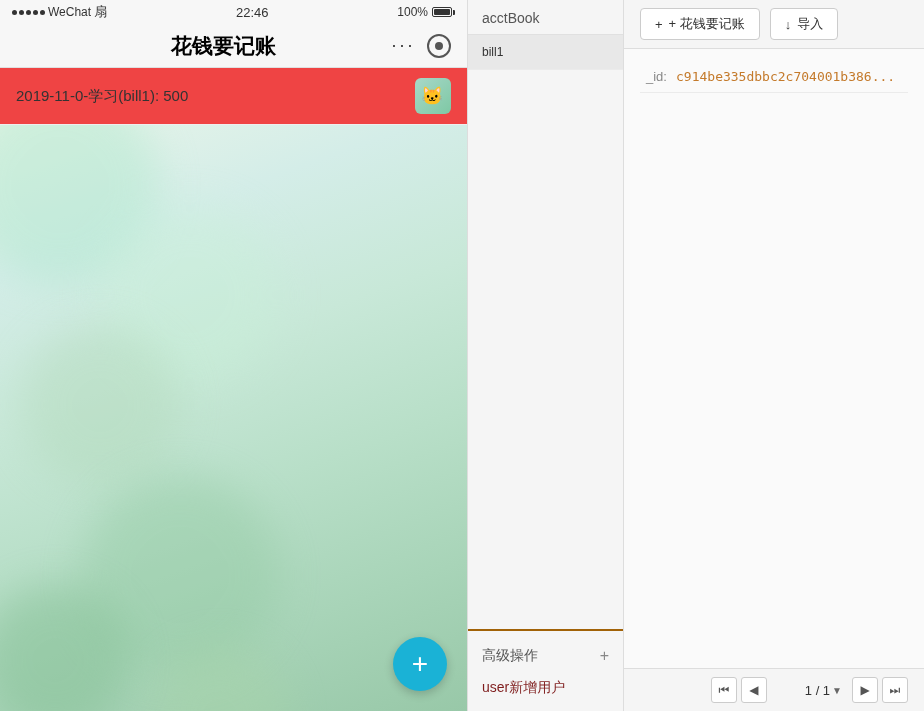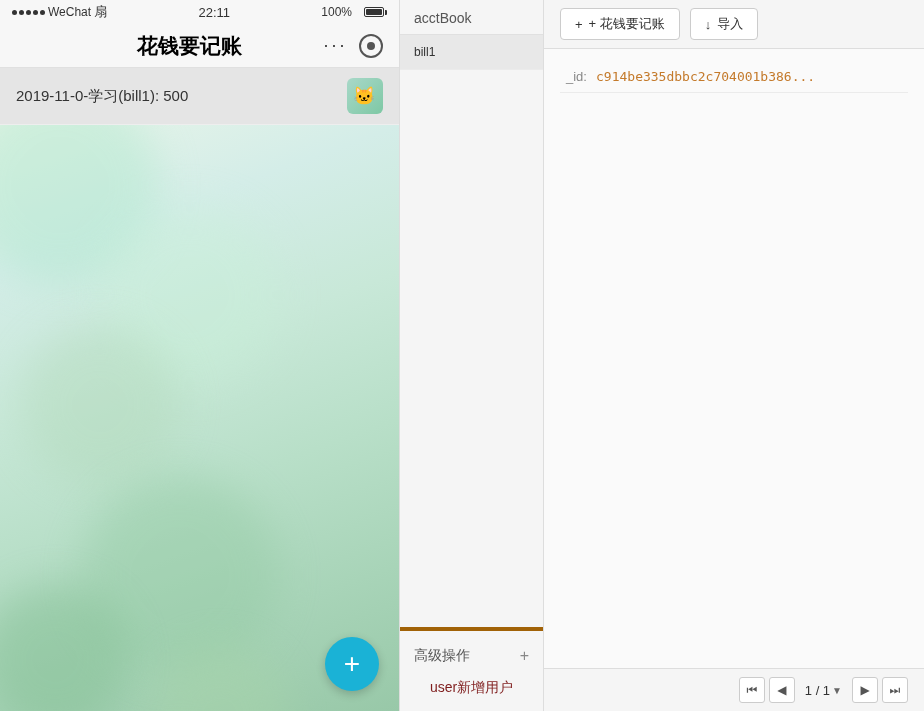--- a/index.html
+++ b/index.html
@@ -7,21 +7,21 @@
       font-family: -apple-system, BlinkMacSystemFont, "PingFang SC", "Microsoft YaHei", sans-serif;
       display: flex;
       width: 924px;
       height: 711px;
       overflow: hidden;
       background: #f0f0f0;
     }
 
     
     .phone-panel {
-      width: 400px;
+      width: 468px;
       height: 711px;
       background: #fff;
       display: flex;
       flex-direction: column;
       border-right: 1px solid #ddd;
       position: relative;
     }
 
     .status-bar {
       background: #f7f7f7;
@@ -53,21 +53,21 @@
     }
 
     .status-center {
       font-size: 13px;
       font-weight: 500;
     }
 
     .status-right {
       display: flex;
       align-items: center;
-      gap: 12px;
+      gap: 4px;
       font-size: 12px;
     }
 
     .battery-icon {
       display: inline-flex;
       align-items: center;
       gap: 1px;
     }
 
     .battery-body {
@@ -139,21 +139,21 @@
       height: 8px;
       background: #555;
       border-radius: 50%;
     }
 
     
     .entry-row {
       display: flex;
       align-items: center;
       padding: 10px 16px;
-      background: #e5e5e5;
+      background: #ef4444;
       border-bottom: 1px solid #eee;
       gap: 8px;
     }
 
     .entry-text {
       font-size: 15px;
       color: #333;
       flex: 1;
     }
 
@@ -199,21 +199,21 @@
       justify-content: center;
       color: white;
       font-size: 28px;
       cursor: pointer;
       box-shadow: 0 3px 10px rgba(0,0,0,0.2);
       z-index: 10;
     }
 
     
     .acctbook-panel {
-      width: 144px;
+      width: 156px;
       height: 711px;
       background: #f5f5f5;
       border-right: 1px solid #ddd;
       display: flex;
       flex-direction: column;
     }
 
     .acctbook-header {
       padding: 10px 14px 8px;
       font-size: 14px;
@@ -233,23 +233,22 @@
       color: #333;
       cursor: pointer;
       border-bottom: 1px solid #ebebeb;
     }
 
     .acctbook-item.selected {
       background: #e8e8e8;
     }
 
     .acctbook-footer {
-      border-top: 4px solid #a16207;
+      border-top: 2px solid #a16207;
       padding: 8px 14px;
-      text-align: center;
     }
 
     .advanced-ops {
       display: flex;
       align-items: center;
       justify-content: space-between;
       padding: 8px 0;
       color: #555;
       font-size: 14px;
       cursor: pointer;
@@ -350,20 +349,21 @@
       display: flex;
       align-items: center;
       gap: 2px;
     }
 
     .page-dropdown {
       display: flex;
       align-items: center;
       gap: 2px;
       cursor: pointer;
+      margin-left: 28px;
     }
 
     .chevron-down {
       font-size: 10px;
       color: #666;
     }
   </style>
 </head>
 <body>
 
@@ -374,21 +374,21 @@
       <div class="status-dots">
         <div class="status-dot"></div>
         <div class="status-dot"></div>
         <div class="status-dot"></div>
         <div class="status-dot"></div>
         <div class="status-dot"></div>
       </div>
       <span>WeChat</span>
       <span style="font-size:13px;">扇</span>
     </div>
-    <div class="status-center">22:11</div>
+    <div class="status-center">22:46</div>
     <div class="status-right">
       <span>100%</span>
       <div class="battery-icon">
         <div class="battery-body">
           <div class="battery-fill"></div>
         </div>
         <div class="battery-tip"></div>
       </div>
     </div>
   </div>

